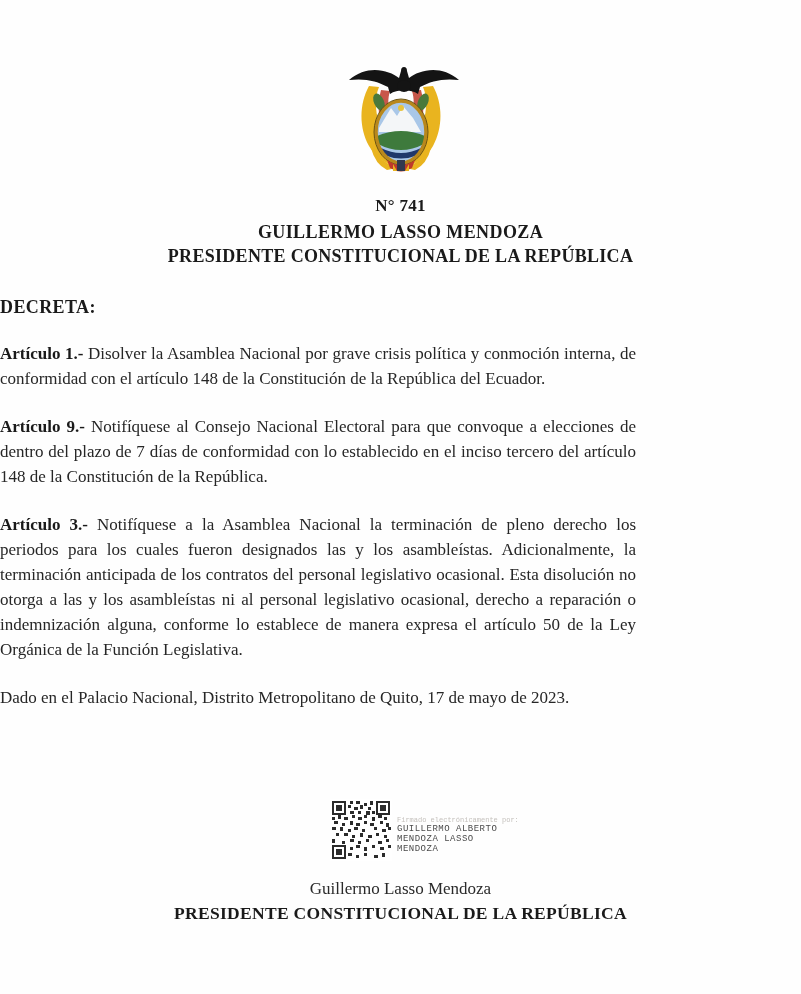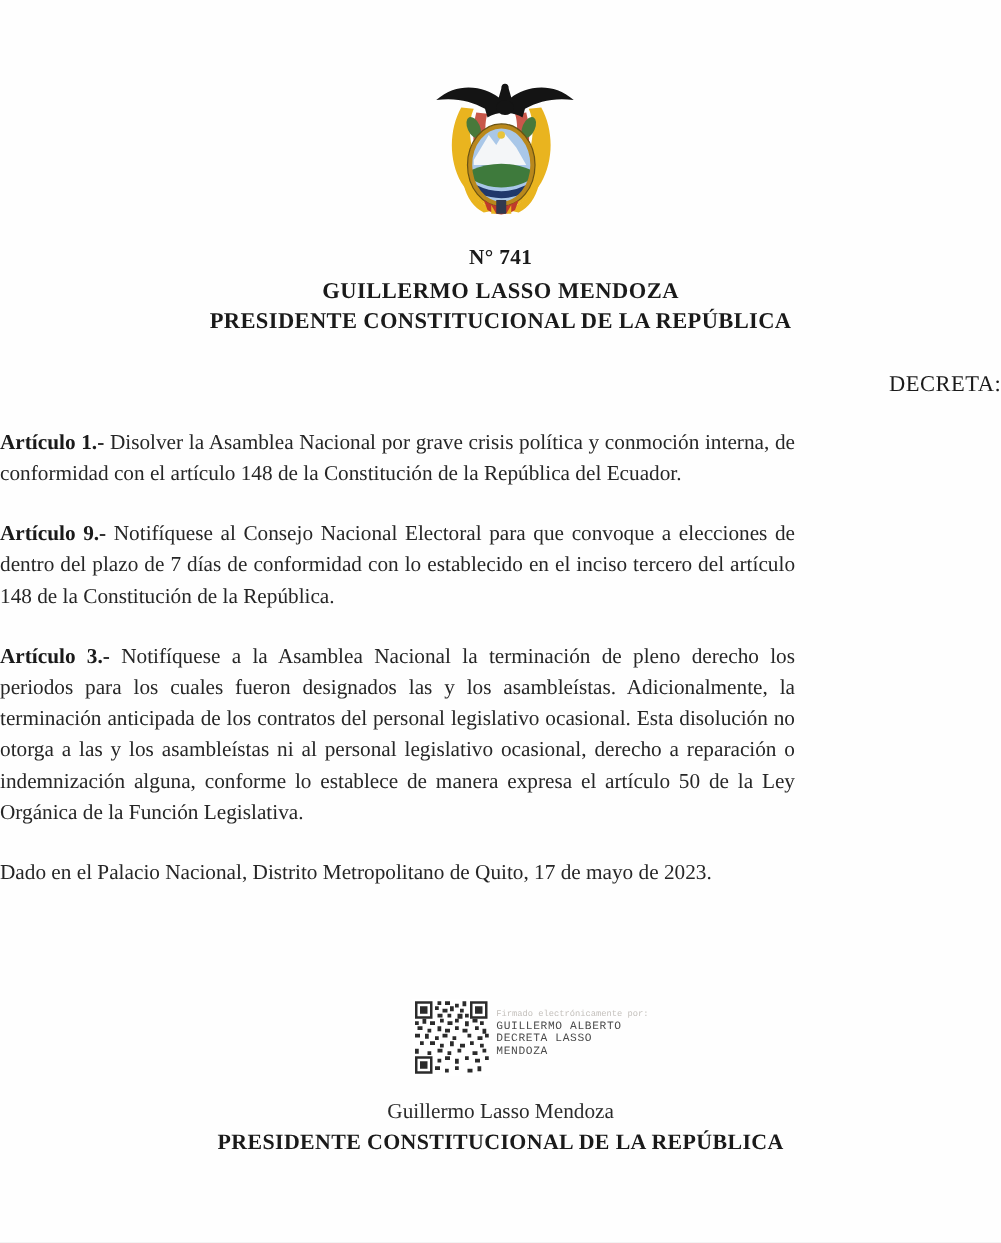--- a/index.html
+++ b/index.html
@@ -10,32 +10,32 @@
     background:#fefefe;
     font-family:"Liberation Serif","DejaVu Serif",serif;
     color:#222;
     overflow:hidden;
   }
   .emblem-wrap{width:120px;margin:56px auto 0;text-align:center;}
   .header{ text-align:center; color:#1a1a1a; }
   .decree-number{font-size:17px;font-weight:bold;margin-top:22px;letter-spacing:.3px;}
   .author-name{font-size:18px;font-weight:bold;margin-top:6px;letter-spacing:.4px;}
   .author-title{font-size:18px;font-weight:bold;margin-top:3px;letter-spacing:.3px;}
-  .decreta{font-size:18px;font-weight:normal;text-align:right;margin-top:30px;letter-spacing:.4px;color:#1a1a1a;}
+  .decreta{font-size:18px;font-weight:bold;text-align:left;margin-top:30px;letter-spacing:.4px;color:#1a1a1a;}
   .body-col{width:636px;}
   .para{
     font-size:17px;line-height:25px;
     text-align:justify;
     margin:23px 0 0 0;
     color:#262626;
   }
   .para b{color:#1a1a1a;}
   .stamp{
     position:absolute;left:330px;top:799px;
-    display:flex;align-items:flex-start;
+    display:flex;align-items:center;
   }
   .stamp-text{margin-left:5px;padding-top:9px;}
   .stamp-label{
     font-family:"Liberation Mono","DejaVu Sans Mono",monospace;
     font-size:7px;line-height:8px;color:#c4c0bc;white-space:nowrap;
   }
   .stamp-name{
     font-family:"Liberation Mono","DejaVu Sans Mono",monospace;
     font-size:9px;line-height:10px;font-weight:normal;color:#4a4a4a;
     letter-spacing:.5px;white-space:nowrap;
@@ -177,21 +177,21 @@
         <rect x="18" y="54" width="4" height="3"></rect>
           <rect x="26" y="56" width="3" height="3"></rect>
           <rect x="34" y="54" width="3" height="3"></rect>
           <rect x="44" y="56" width="4" height="3"></rect>
           <rect x="52" y="54" width="3" height="4"></rect>
       </g>
     </svg>
     <div class="stamp-text">
       <div class="stamp-label">Firmado electrónicamente por:</div>
       <div class="stamp-name">GUILLERMO ALBERTO</div>
-      <div class="stamp-name">DECRETA LASSO</div>
+      <div class="stamp-name">MENDOZA LASSO</div>
       <div class="stamp-name">MENDOZA</div>
     </div>
   </div>
 
   <div class="closing">
     <div class="signer-name">Guillermo Lasso Mendoza</div>
     <div class="signer-title">PRESIDENTE CONSTITUCIONAL DE LA REPÚBLICA</div>
   </div>
 
 </div>

